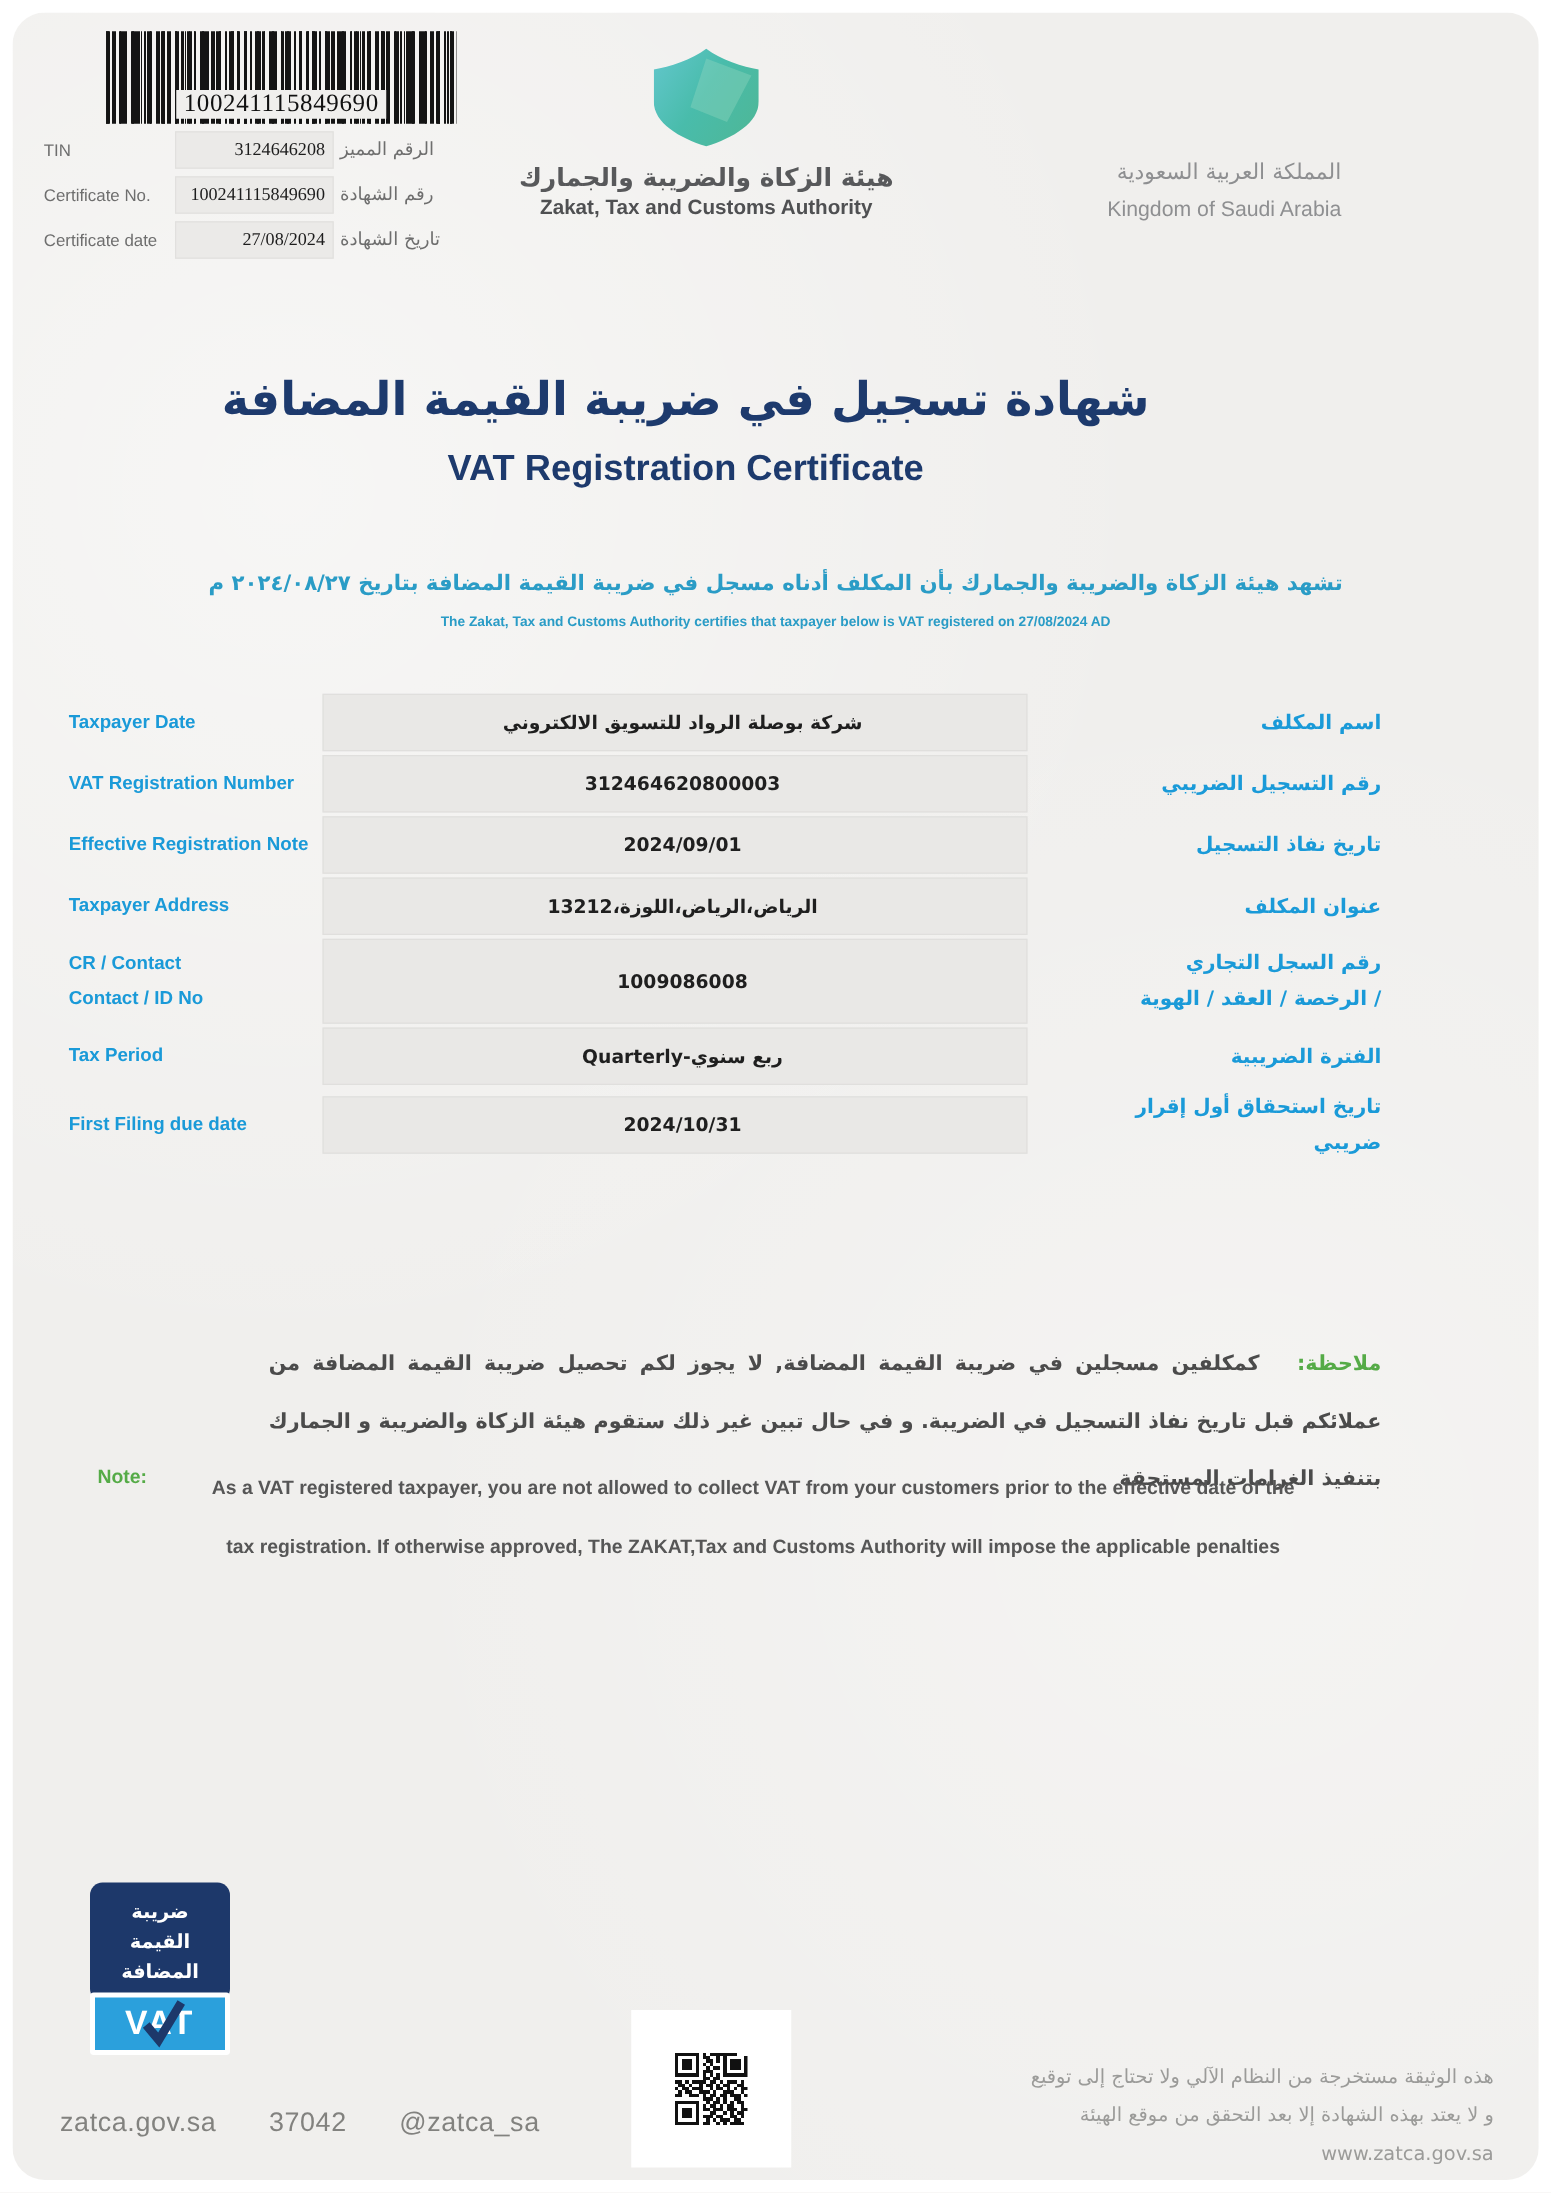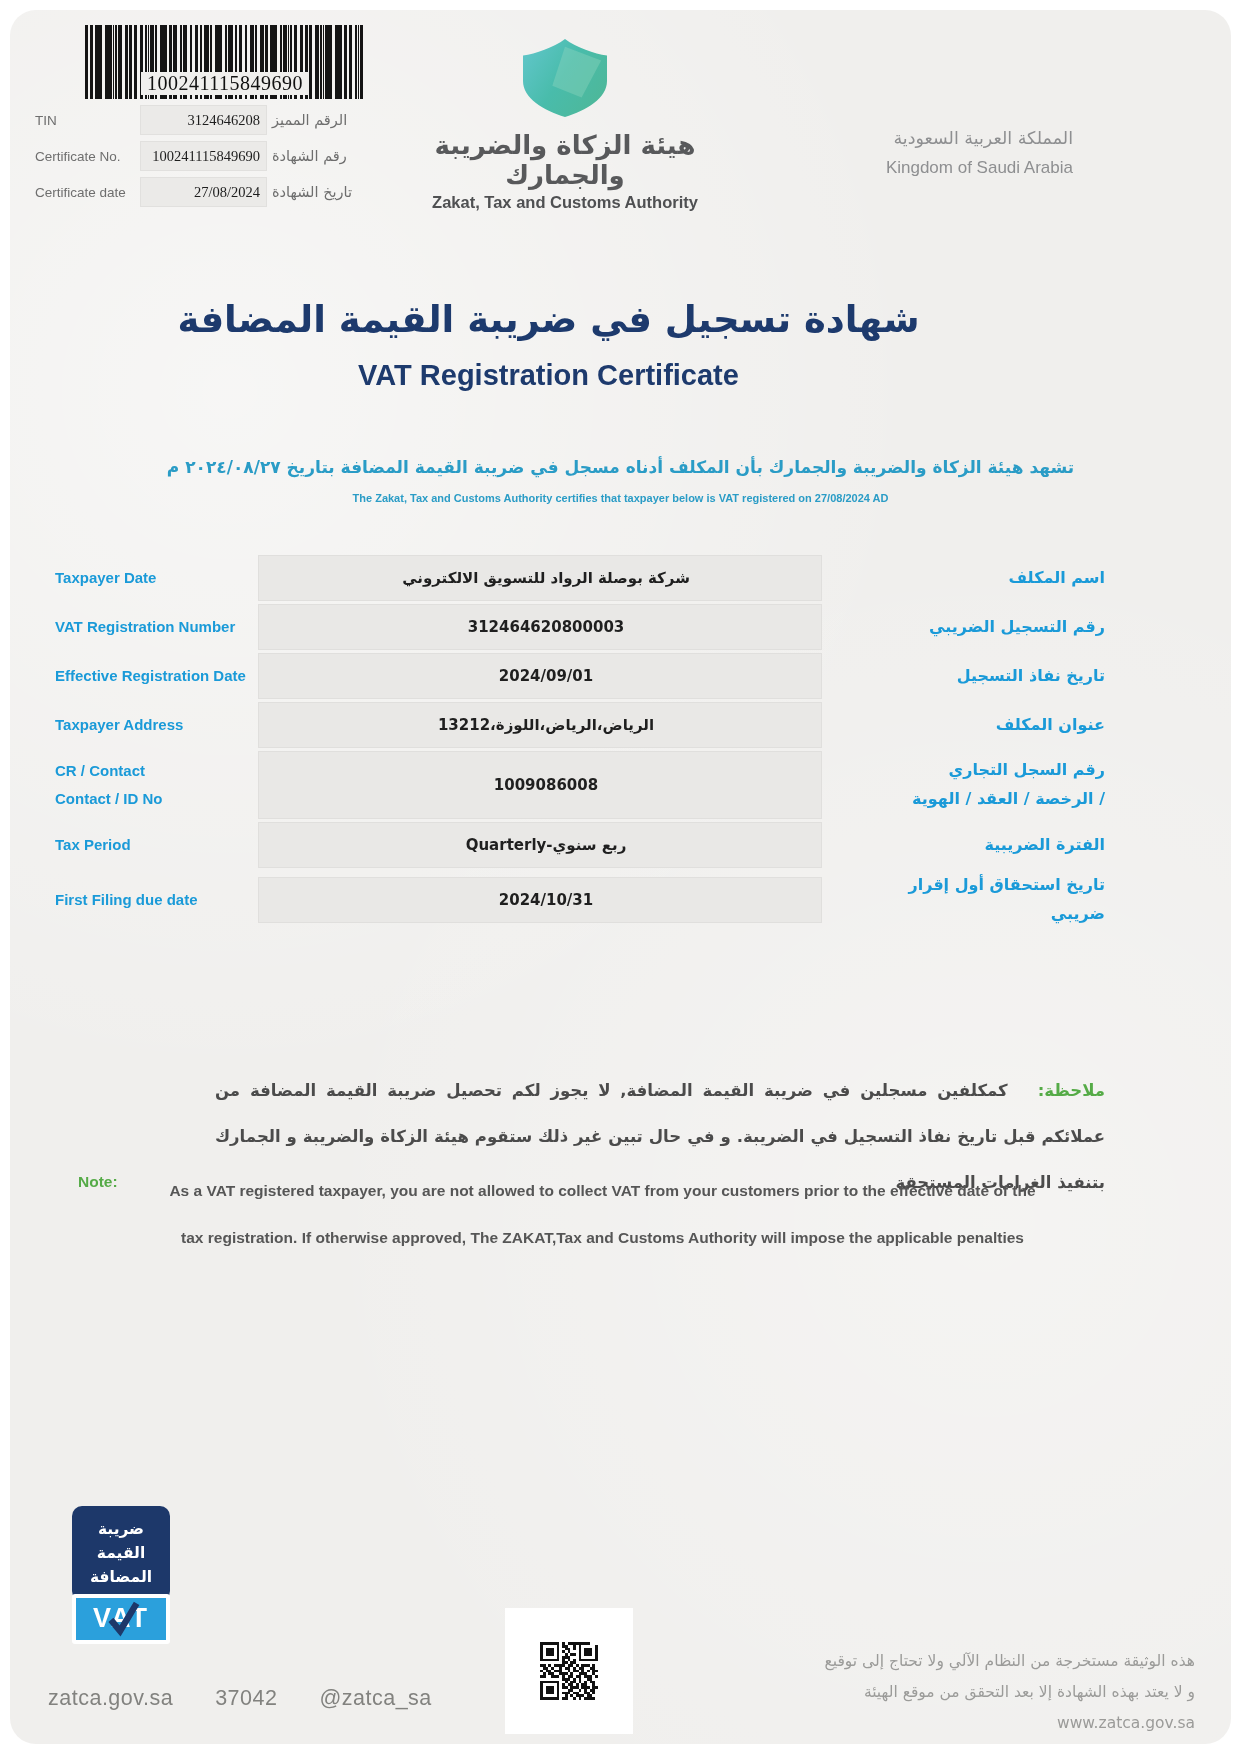--- a/index.html
+++ b/index.html
@@ -28,21 +28,21 @@
     background:#f0efed;padding:0 6px;white-space:nowrap;letter-spacing:.5px;
   }
   .hdr-rows{position:absolute;left:25px;top:95px;width:334px;}
   .hdr-row{display:grid;grid-template-columns:100px 127px 97px;column-gap:5px;align-items:center;margin-bottom:6px;}
   .hdr-label{color:#6e6e6e;font-size:13.5px;font-family:"Liberation Sans","DejaVu Sans",sans-serif;}
   .hdr-box{background:#ebeae8;border:1px solid #e1e0de;height:28px;display:flex;align-items:center;justify-content:flex-end;
     padding:0 6px;font-family:"Liberation Serif",serif;font-size:14.5px;color:#1d1d1d;}
   .hdr-ar{color:#6e6e6e;font-size:14.5px;text-align:left;direction:rtl;}
   .authority{position:absolute;left:395px;top:28px;width:320px;text-align:center;}
   .authority .shield{width:84px;height:80px;}
-  .authority-ar{margin-top:8px;font-size:26px;font-weight:bold;color:#58595b;direction:rtl;}
+  .authority-ar{margin-top:8px;font-size:20px;font-weight:bold;color:#58595b;direction:rtl;}
   .authority-en{margin-top:3px;font-size:16.5px;font-weight:bold;color:#4f5052;font-family:"Liberation Sans","DejaVu Sans",sans-serif;}
   .kingdom{position:absolute;right:158px;top:118px;text-align:right;color:#8e8f91;}
   .kingdom-ar{font-size:17.5px;direction:rtl;}
   .kingdom-en{font-size:17px;margin-top:10px;font-family:"Liberation Sans","DejaVu Sans",sans-serif;}
   
   .title-block{position:absolute;top:288px;left:0;width:100%;text-align:center;transform:translateX(-72px);}
   .title-ar{font-size:37px;font-weight:bold;color:#1d3a6d;direction:rtl;}
   .title-en{font-size:29px;font-weight:bold;color:#1d3a6d;margin-top:18px;font-family:"Liberation Sans","DejaVu Sans",sans-serif;}
   .statement{position:absolute;top:447px;left:0;width:100%;text-align:center;}
   .statement-ar{font-size:17px;font-weight:bold;color:#2a9cc6;direction:rtl;}
@@ -60,21 +60,21 @@
   
   .note-ar{position:absolute;top:1058px;right:126px;left:205px;direction:rtl;text-align:justify;
     font-size:16.5px;font-weight:bold;color:#4b4b4b;line-height:2.8;}
   .note-ar .lbl{color:#55ab47;margin-left:30px;}
   .note-en{position:absolute;top:1158px;left:60px;right:126px;}
   .note-en .lbl{position:absolute;left:8px;top:5px;color:#55ab47;font-weight:bold;font-size:15.5px;
     font-family:"Liberation Sans","DejaVu Sans",sans-serif;}
   .note-en .txt{margin:0 60px 0 90px;text-align:center;font-weight:bold;font-size:15.5px;color:#565656;
     line-height:3.0;font-family:"Liberation Sans","DejaVu Sans",sans-serif;}
   
-  .vat-logo{position:absolute;left:62px;top:1496px;width:98px;}
+  .vat-logo{position:absolute;left:62px;top:1496px;width:112px;}
   .vat-top{background:#1d386a;border-radius:10px;padding:11px 4px 12px;text-align:center;color:#ffffff;
     font-weight:bold;font-size:15.5px;line-height:1.55;direction:rtl;}
   .vat-bottom{position:relative;margin-top:-7px;background:#2ba0dc;border:4px solid #ffffff;border-radius:3px;
     text-align:center;color:#ffffff;font-weight:bold;font-size:27px;letter-spacing:2px;height:42px;line-height:40px;
     font-family:Liberation Sans, sans-serif;}
   .vat-bottom svg{position:absolute;left:0;top:0;width:100%;height:100%;}
   .qr-box{position:absolute;left:495px;top:1598px;width:128px;height:126px;background:#ffffff;
     display:flex;align-items:center;justify-content:center;}
   .disclaimer{position:absolute;right:36px;top:1636px;text-align:right;direction:rtl;color:#9b9b99;
     font-size:15.5px;line-height:2.0;}
@@ -147,21 +147,21 @@
       <span class="falabel">اسم المكلف</span>
     </div>
 
     <div class="frow">
       <span class="flabel">VAT Registration Number</span>
       <span class="fbox">312464620800003</span>
       <span class="falabel">رقم التسجيل الضريبي</span>
     </div>
 
     <div class="frow">
-      <span class="flabel">Effective Registration Date</span>
+      <span class="flabel">Effective Registration Note</span>
       <span class="fbox">2024/09/01</span>
       <span class="falabel">تاريخ نفاذ التسجيل</span>
     </div>
 
     <div class="frow">
       <span class="flabel">Taxpayer Address</span>
       <span class="fbox val-rtl">الرياض،الرياض،اللوزة،13212</span>
       <span class="falabel">عنوان المكلف</span>
     </div>
 

